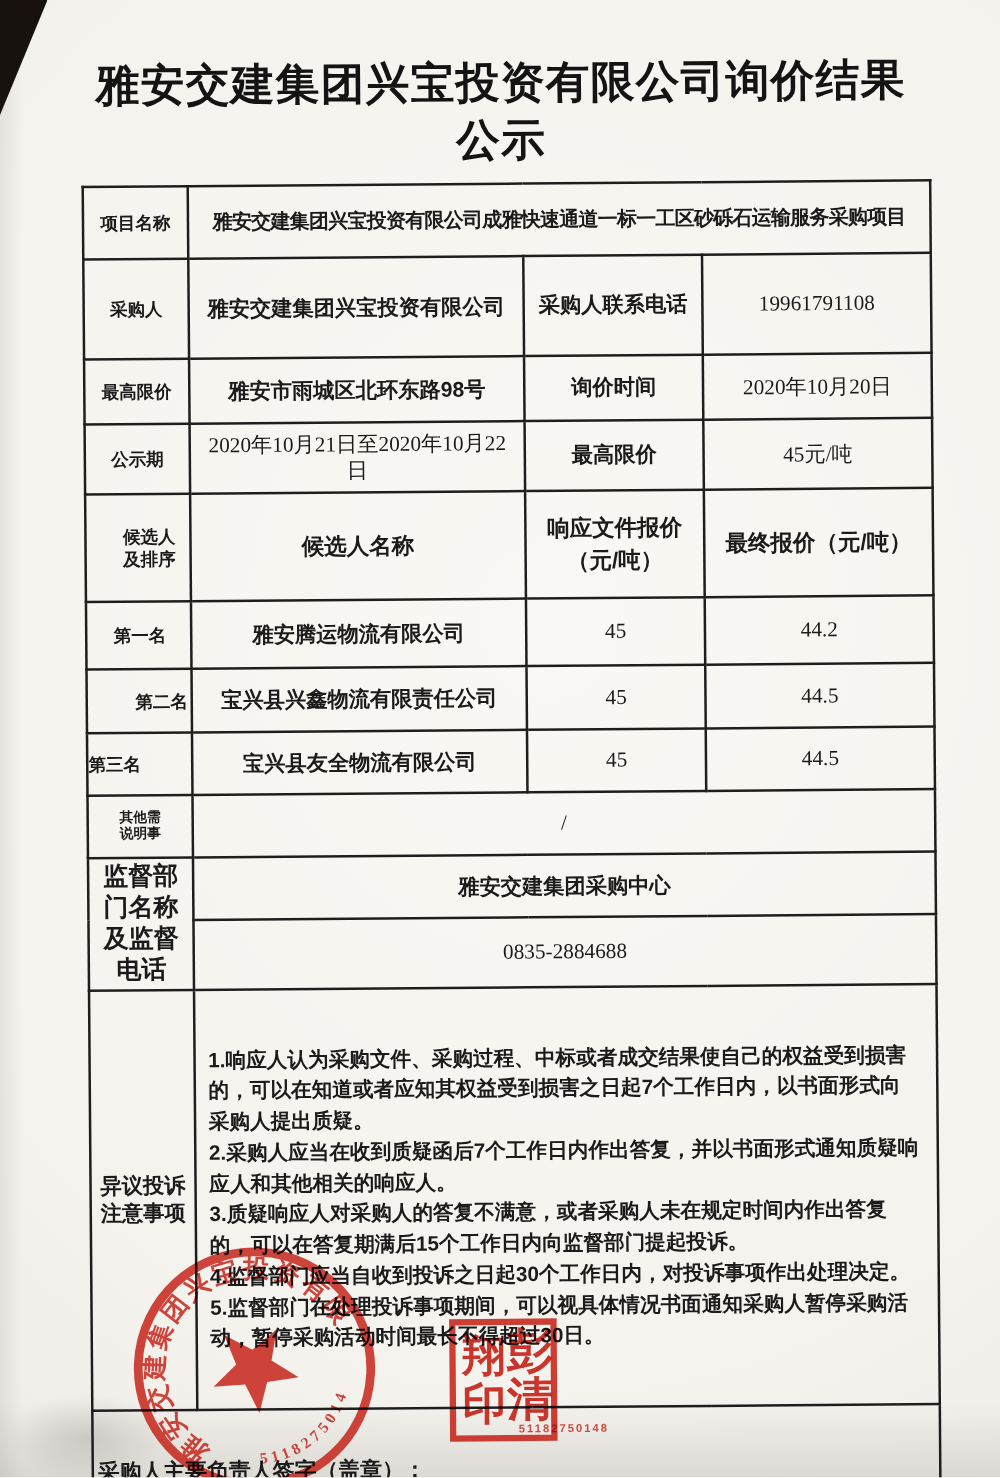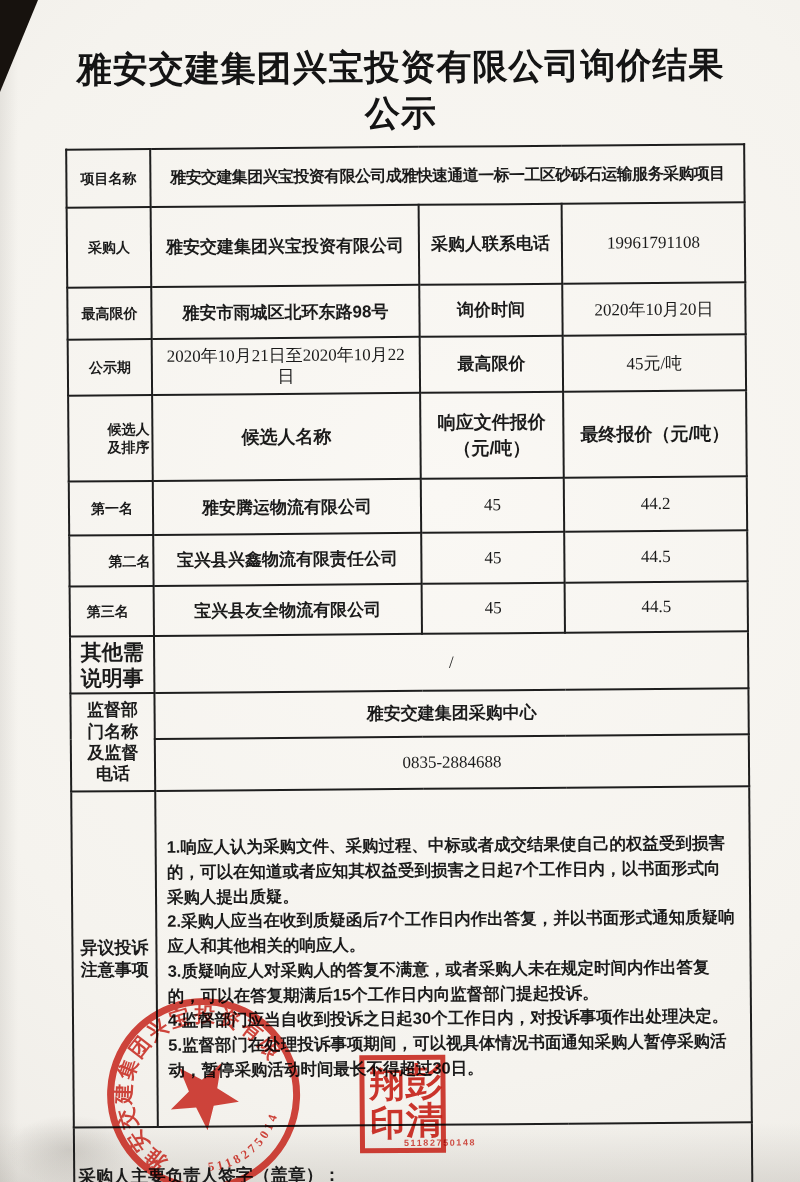--- a/index.html
+++ b/index.html
@@ -35,21 +35,21 @@
   .stamp-round{position:absolute;left:90px;top:988px;transform:rotate(-42deg);
     opacity:.85;mix-blend-mode:multiply;}
   .stamp-square{position:absolute;left:351px;top:1055px;width:76px;height:88px;
     border:5px solid rgba(198,36,26,.88);mix-blend-mode:multiply;}
   .stamp-square span{position:absolute;font-weight:bold;line-height:1;
     color:rgba(198,36,26,.92);font-family:"Liberation Serif","DejaVu Serif",serif;}
   .sq-tl{left:5px;top:7px;font-size:35px;}
   .sq-tr{left:41px;top:3px;font-size:37px;}
   .sq-bl{left:5px;top:46px;font-size:35px;}
   .sq-br{left:41px;top:42px;font-size:37px;}
-  .stamp-serial{position:absolute;left:360px;top:1138px;width:120px;
+  .stamp-serial{position:absolute;left:371px;top:1138px;width:120px;
     color:rgba(198,36,26,.8);font-size:9px;letter-spacing:1.6px;font-weight:bold;
     mix-blend-mode:multiply;padding-left:35px;}
 </style>
 </head>
 <body>
 
 <div class="paper">
   <div class="corner-wedge"></div>
 
   <div class="skew">
@@ -87,21 +87,21 @@
       </tr>
 
       <tr>
         <td class="lab" style="height:50px">公示期</td>
         <td class="val-s" style="line-height:1.25">2020年10月21日至2020年10月22日</td>
         <td class="lab" style="font-size:17px">最高限价</td>
         <td class="val-s">45元/吨</td>
       </tr>
 
       <tr>
-        <td class="lab" style="height:80px;text-align:right;padding-left:20px">候选人
+        <td class="lab" style="height:80px;text-align:center;padding-left:20px">候选人
 及排序</td>
         <td class="hdr">候选人名称</td>
         <td class="hdr">响应文件报价
 （元/吨）</td>
         <td class="hdr">最终报价（元/吨）</td>
       </tr>
 
       <tr>
         <td class="lab" style="height:48px;text-align:left;padding-left:21px">第一名</td>
         <td class="val-b">雅安腾运物流有限公司</td>
@@ -110,34 +110,34 @@
       </tr>
 
       <tr>
         <td class="lab" style="height:45px;text-align:right;padding-left:4px">第二名</td>
         <td class="val-b">宝兴县兴鑫物流有限责任公司</td>
         <td class="val-s">45</td>
         <td class="val-s">44.5</td>
       </tr>
 
       <tr>
-        <td class="lab" style="height:44px;text-align:left;padding-left:16px">第三名</td>
+        <td class="lab" style="height:44px;text-align:left;padding-left:0">第三名</td>
         <td class="val-b">宝兴县友全物流有限公司</td>
         <td class="val-s">45</td>
         <td class="val-s">44.5</td>
       </tr>
 
       <tr>
-        <td class="lab" style="height:44px;font-size:21px;line-height:1.2">其他需
+        <td class="lab" style="height:44px;font-size:11px;line-height:1.2">其他需
 说明事</td>
         <td class="val-s" colspan="3">/</td>
       </tr>
 
       <tr>
-        <td class="lab" rowspan="2" style="font-size:17px;line-height:1.25">监督部
+        <td class="lab" rowspan="2" style="font-size:20px;line-height:1.25">监督部
 门名称
 及监督
 电话</td>
         <td class="val-b" colspan="3" style="height:40px">雅安交建集团采购中心</td>
       </tr>
       <tr>
         <td class="val-s" colspan="3" style="height:46px">0835-2884688</td>
       </tr>
 
       <tr>

